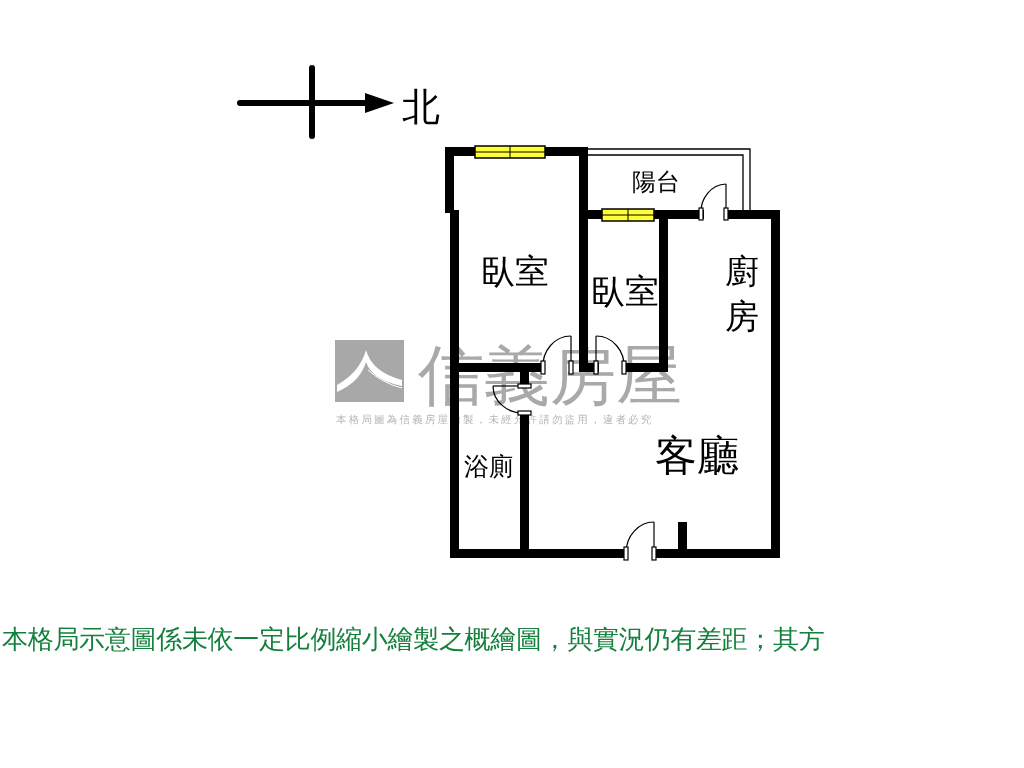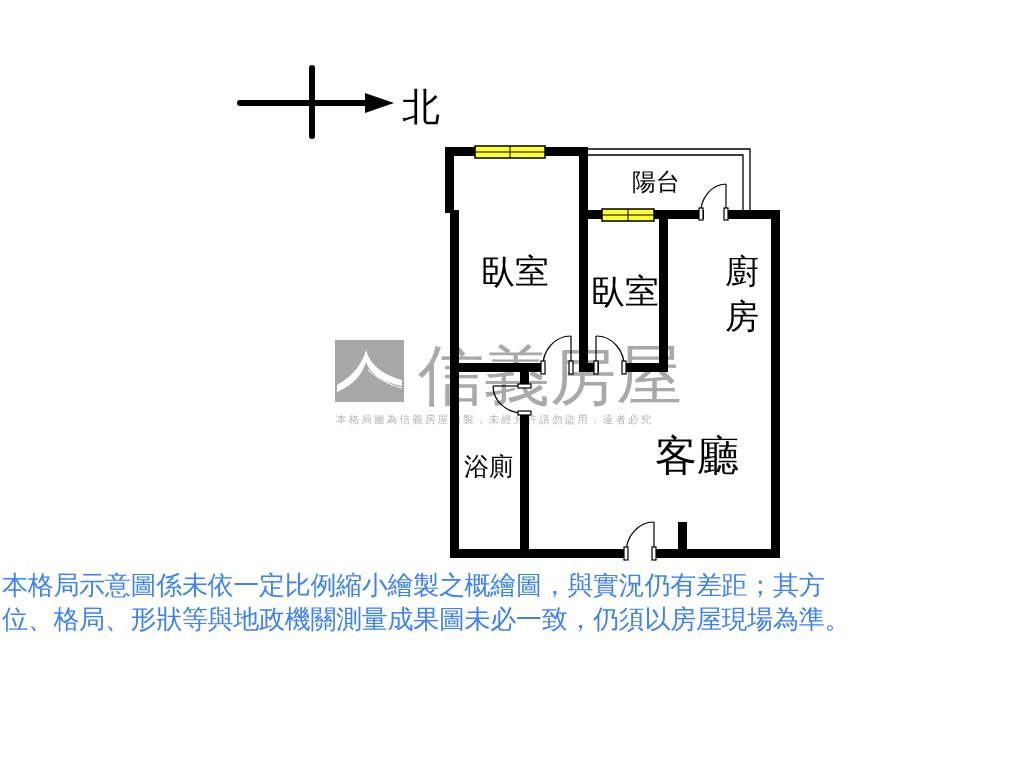--- a/index.html
+++ b/index.html
@@ -3,23 +3,23 @@
   <meta charset="utf-8">
   <style>
     html, body { margin: 0; padding: 0; background: #ffffff; }
     body { width: 1024px; height: 768px; position: relative; overflow: hidden;
            font-family: "DejaVu Serif", "Liberation Serif", serif; }
     #plan { position: absolute; left: 0; top: 0; width: 1024px; height: 768px; }
     .room-label { font-family: "DejaVu Serif", "Liberation Serif", serif; fill: #000; }
     .wm-text { font-family: "DejaVu Sans", "Liberation Sans", sans-serif; fill: #a9a9a9; }
     .wm-small { font-family: "DejaVu Sans", "Liberation Sans", sans-serif; fill: #b5b5b5; letter-spacing: 2.2px; }
     .disclaimer {
-      position: absolute; left: 2px; top: 568px; width: 1020px;
+      position: absolute; left: 2px; top: 622px; width: 1020px;
       font-family: "DejaVu Serif", "Liberation Serif", serif;
-      font-size: 26px; line-height: 34px; color: #3b82f6; letter-spacing: -0.3px;
+      font-size: 26px; line-height: 34px; color: #15803d; letter-spacing: -0.3px;
     }
     .disclaimer div { white-space: nowrap; }
   </style>
 </head>
 <body>
 
 <svg id="plan" viewBox="0 0 1024 768" xmlns="http://www.w3.org/2000/svg">
 
   <g>
     <rect x="335" y="340" width="69" height="62" fill="#a8a8a8"></rect>
@@ -119,14 +119,13 @@
   <text class="room-label" x="591" y="303" font-size="34">臥室</text>
   <text class="room-label" x="632" y="190" font-size="24">陽台</text>
   <text class="room-label" x="725" y="283" font-size="34">廚</text>
   <text class="room-label" x="725" y="328" font-size="34">房</text>
   <text class="room-label" x="464" y="475" font-size="25">浴廁</text>
   <text class="room-label" x="655" y="470" font-size="42">客廳</text>
 </svg>
 
 <div class="disclaimer">
   <div>本格局示意圖係未依一定比例縮小繪製之概繪圖，與實況仍有差距；其方</div>
-  <div>位、格局、形狀等與地政機關測量成果圖未必一致，仍須以房屋現場為準。</div>
 </div>
 
 </body></html>

